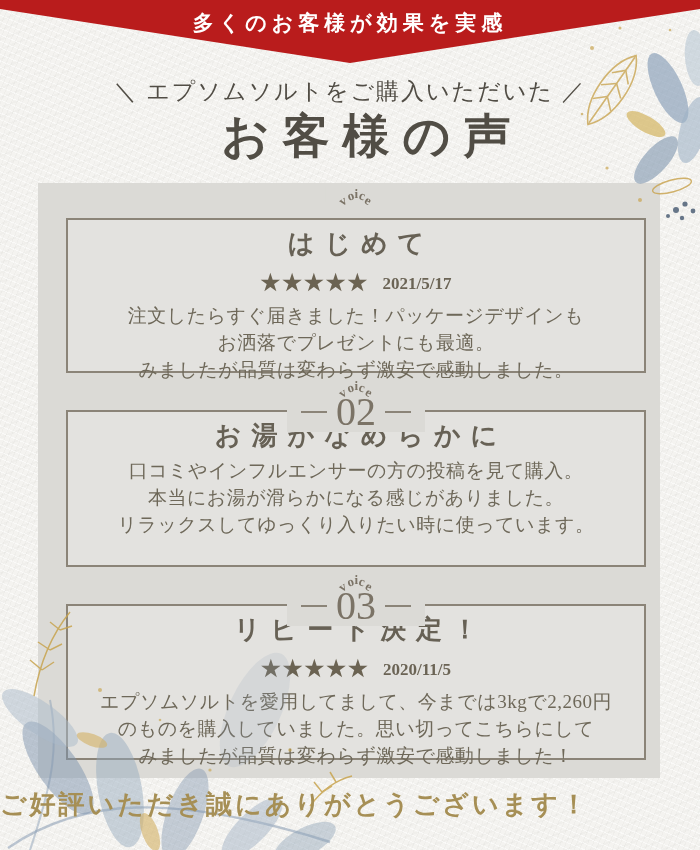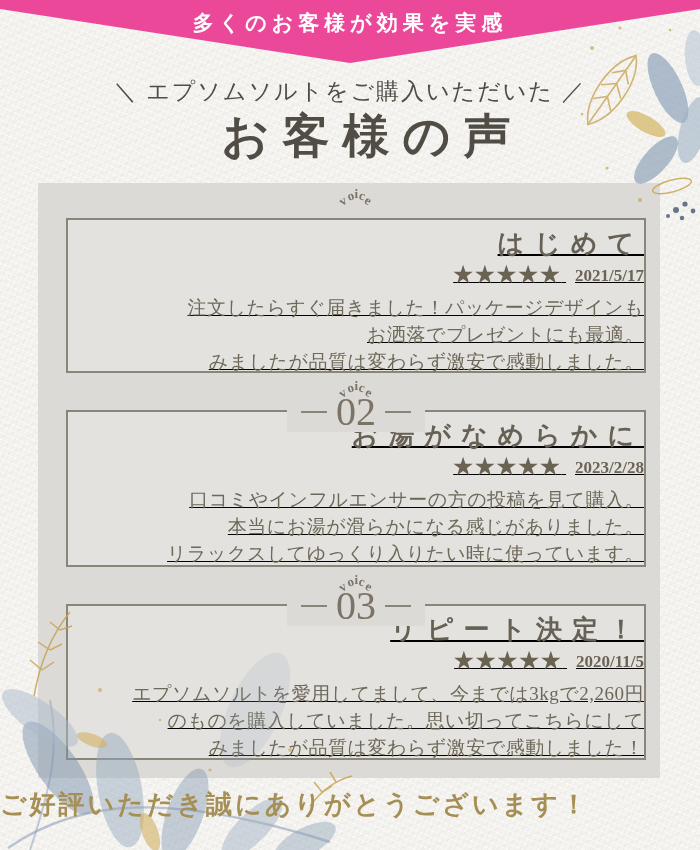--- a/index.html
+++ b/index.html
@@ -14,21 +14,21 @@
   .page::before{
     content:"";position:absolute;inset:0;z-index:1;pointer-events:none;
     background:
       repeating-linear-gradient(113deg, rgba(138,138,130,0.05) 0 1px, rgba(255,255,255,0) 1px 5px),
       repeating-linear-gradient(23deg, rgba(255,255,255,0.55) 0 1px, rgba(0,0,0,0) 1px 6px),
       repeating-linear-gradient(158deg, rgba(150,150,142,0.045) 0 2px, rgba(0,0,0,0) 2px 9px);
   }
   
   .banner{
     position:absolute;top:0;left:0;width:700px;height:64px;z-index:5;
-    background:#ec4899;
+    background:#b91c1c;
     clip-path:polygon(0 0,100% 0,100% 9px,50% 63px,0 9px);
   }
   .banner-text{
     padding-top:9px;text-align:center;color:#ffffff;
     font-size:21px;letter-spacing:5px;font-weight:700;
   }
   .subtitle{
     position:absolute;top:76px;left:0;width:100%;z-index:5;
     text-align:center;font-size:23px;letter-spacing:2px;color:#514d45;
   }
@@ -56,26 +56,26 @@
     background:#dbdad6;padding:0 14px;text-align:center;line-height:1;z-index:4;
   }
   .arc-word{
     font-size:13px;color:#7b7366;height:15px;letter-spacing:1px;font-weight:600;
     font-family:"Liberation Serif","DejaVu Serif",serif;
   }
   .arc-word span{display:inline-block;}
   .num-row{display:flex;align-items:center;gap:9px;margin-top:-2px;justify-content:center;}
   .dash{width:26px;height:2px;background:#8b8478;}
   .num{font-size:40px;color:#7b7366;line-height:1;}
-  .card-inner{padding-top:9px;text-align:right;text-decoration:underline;}
+  .card-inner{padding-top:9px;text-align:center;}
   .heading{
     font-size:26px;letter-spacing:10px;text-indent:10px;
     color:#676155;font-weight:600;line-height:1.15;
   }
-  .stars-row{margin-top:3px;font-size:17px;color:#6b6455;font-weight:600;}
+  .stars-row{margin-top:11px;font-size:17px;color:#6b6455;font-weight:600;}
   .stars{font-size:22px;letter-spacing:2px;color:#6b6352;vertical-align:-1px;}
   .date{margin-left:9px;}
   .body-text{
     margin-top:7px;font-size:19px;line-height:1.42;
     color:#6e6859;letter-spacing:0.5px;
   }
   .decor{position:absolute;z-index:4;pointer-events:none;}
   .decor.tr{top:18px;right:0;}
   .decor.bl{bottom:0;left:0;}
   .thanks{
@@ -120,24 +120,20 @@
     <div class="voice-label">
       <div class="arc-word"><span style="transform: translateY(7px) rotate(-32deg);">v</span><span style="transform: translateY(2px) rotate(-16deg);">o</span><span style="transform: translateY(0px) rotate(0deg);">i</span><span style="transform: translateY(2px) rotate(15deg);">c</span><span style="transform: translateY(7px) rotate(31deg);">e</span></div>
       <div class="num-row">
         <span class="dash"></span>
         <span class="num">02</span>
         <span class="dash"></span>
       </div>
     </div>
     <div class="card-inner">
       <div class="heading">お湯がなめらかに</div>
-      <div class="stars-row">
-        <span class="stars">★★★★★</span>
-        <span class="date">2023/2/28</span>
-      </div>
       <div class="body-text">
         <div>口コミやインフルエンサーの方の投稿を見て購入。</div>
         <div>本当にお湯が滑らかになる感じがありました。</div>
         <div>リラックスしてゆっくり入りたい時に使っています。</div>
       </div>
     </div>
   </div>
 
   <div class="card c3">
     <div class="voice-label">

